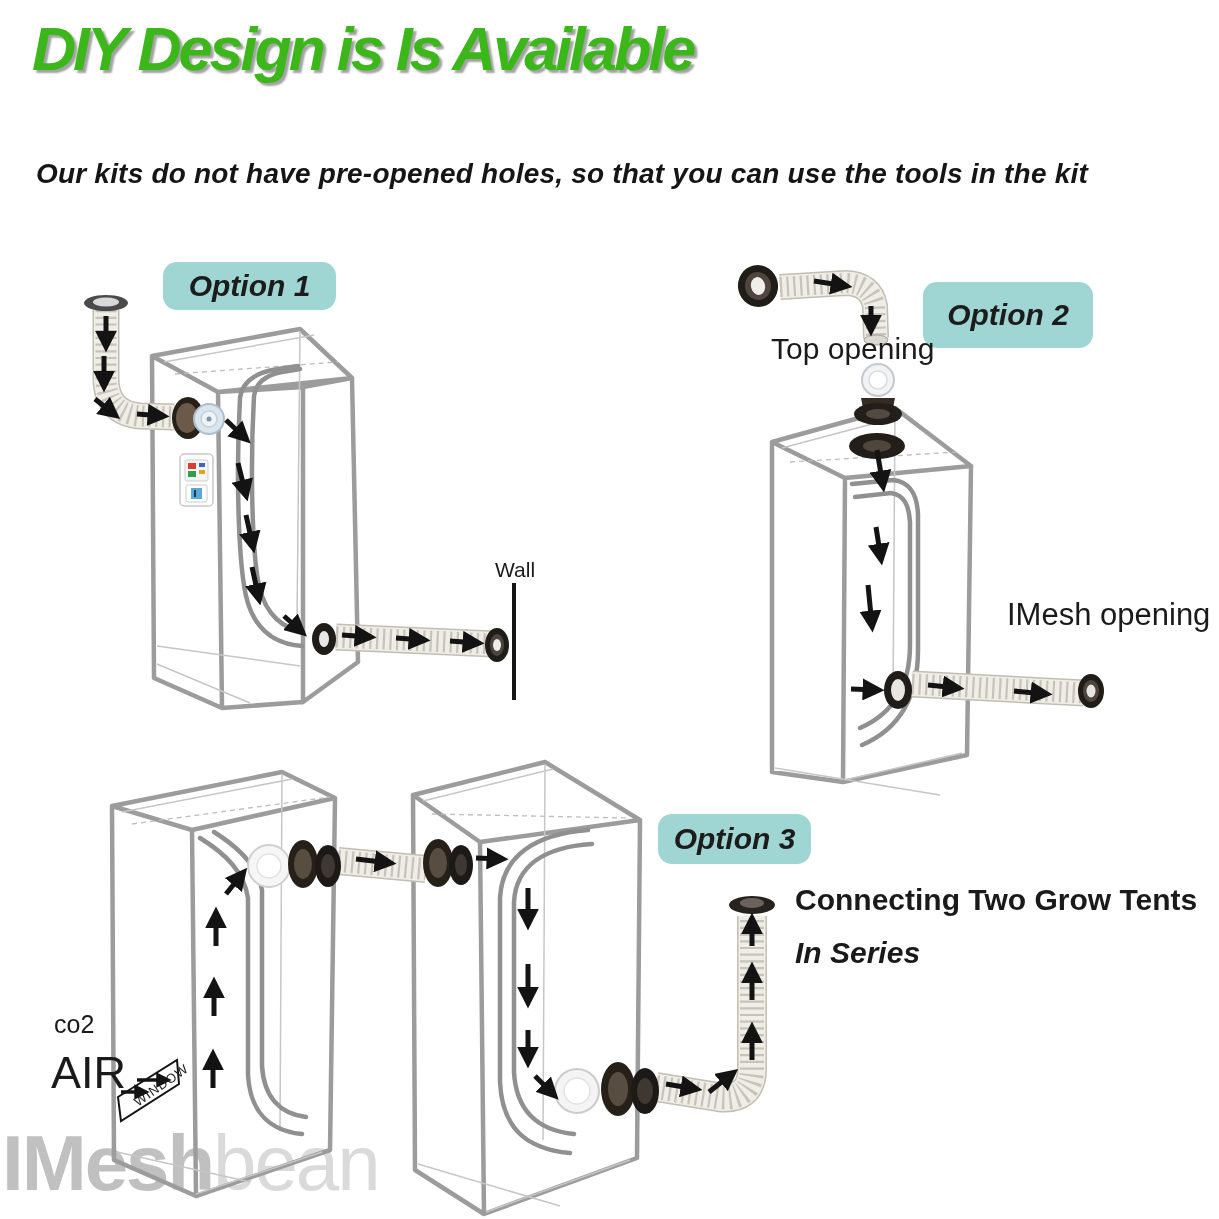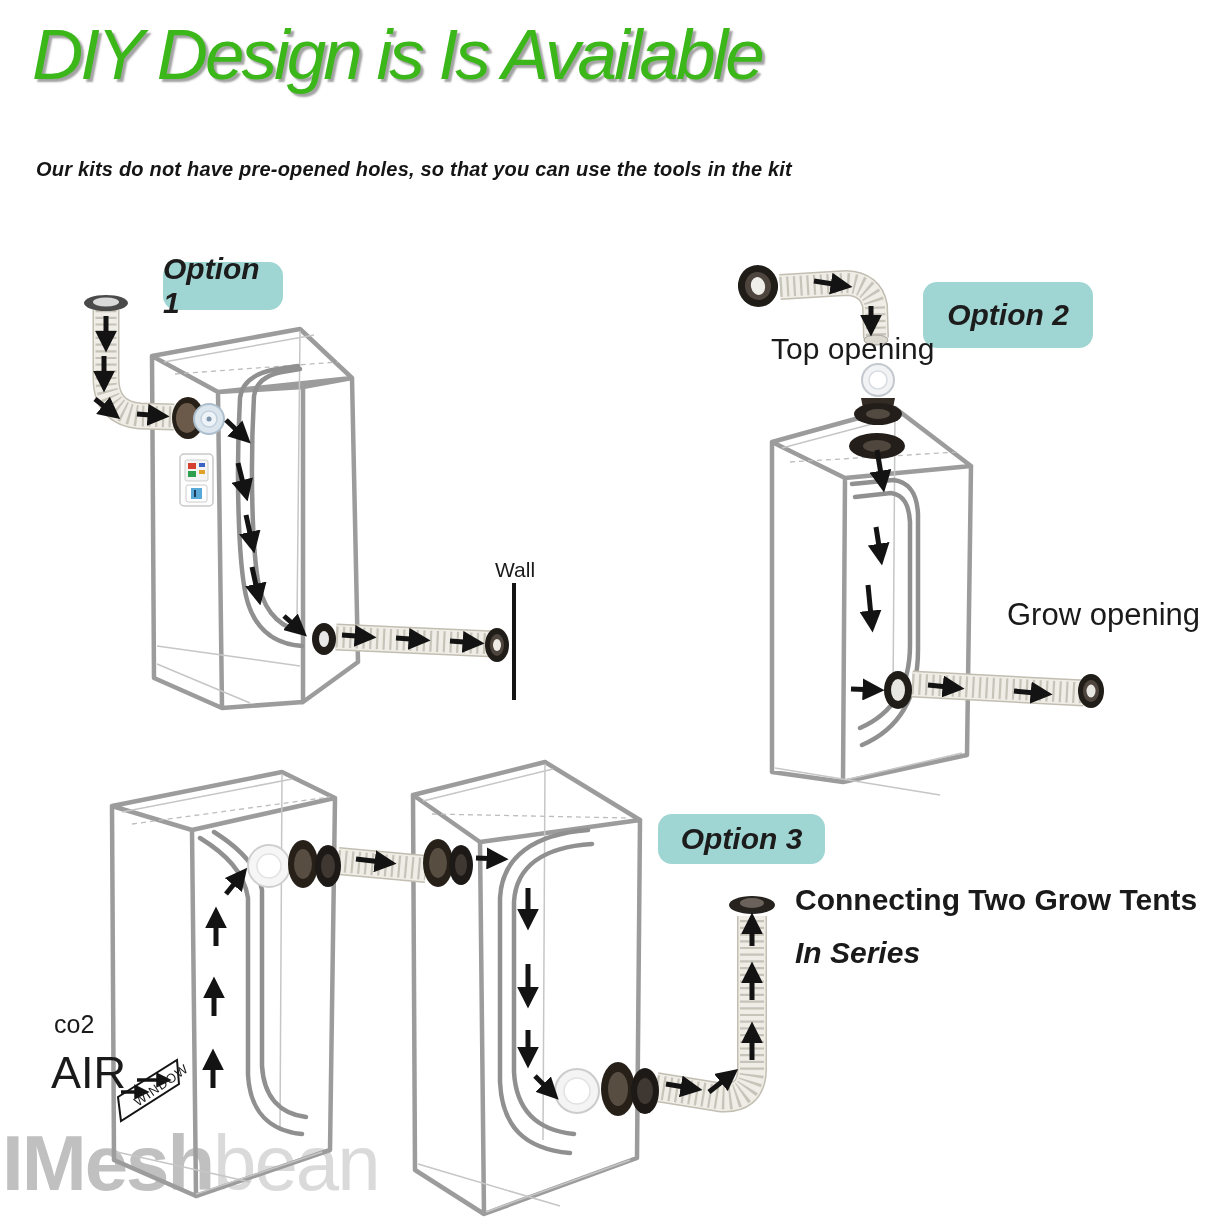--- a/index.html
+++ b/index.html
@@ -1,30 +1,30 @@
 <!DOCTYPE html>
 <html style="--title_green: #3bb71a; --badge_teal: #9fd5d2; --text_dark: #1a1a1a; --tent_gray: #9c9c9c; --arrow_black: #131313; --duct_beige: #efede6; --flange_dark: #262019; --fan_blue: #dbe5ee; --watermark_bold: #c0c0c0; --watermark_light: #dadada;"><head>
 <meta charset="utf-8">
 <style>
   html,body{margin:0;padding:0;background:#fff;}
   .canvas{position:relative;width:1219px;height:1219px;background:#fff;overflow:hidden;
           font-family:"Liberation Sans",sans-serif;}
   
-  .page-title{position:absolute;left:32px;top:14px;font-size:71px;font-weight:normal;font-style:italic;
+  .page-title{position:absolute;left:32px;top:14px;font-size:61px;font-weight:bold;font-style:italic;
               letter-spacing:-3px;color:var(--title_green,#3bb71a);white-space:nowrap;
               text-shadow:3px 3px 2px rgba(85,85,85,.55);z-index:4;}
-  .sub{position:absolute;left:36px;font-size:20px;font-weight:bold;font-style:italic;color:#151515;
+  .sub{position:absolute;left:36px;font-size:28px;font-weight:bold;font-style:italic;color:#151515;
        white-space:nowrap;z-index:4;letter-spacing:.2px;}
   .sub.l1{top:158px;} .sub.l2{top:210px;}
   .badge{position:absolute;background:var(--badge_teal,#9fd5d2);border-radius:14px;
          display:flex;align-items:center;justify-content:center;font-size:30px;font-weight:bold;
          font-style:italic;color:#1c1c1c;z-index:4;}
-  .badge.b1{left:163px;top:262px;width:120px;height:48px;}
+  .badge.b1{left:163px;top:262px;width:173px;height:48px;}
   .badge.b2{left:923px;top:282px;width:170px;height:66px;}
-  .badge.b3{left:658px;top:814px;width:167px;height:50px;}
+  .badge.b3{left:658px;top:814px;width:153px;height:50px;}
   .lbl{position:absolute;color:#1a1a1a;z-index:4;white-space:nowrap;}
   .lbl.wall{left:495px;top:558px;font-size:21px;}
   .lbl.topopen{left:771px;top:332px;font-size:30px;}
   .lbl.backopen{left:1007px;top:597px;font-size:31px;}
   .lbl.co2{left:54px;top:1010px;font-size:25px;}
   .lbl.air{left:51px;top:1047px;font-size:45px;}
   .lbl.conn1{left:795px;top:883px;font-size:30px;font-weight:bold;}
   .lbl.conn2{left:795px;top:936px;font-size:30px;font-weight:bold;font-style:italic;}
   .lbl.window{left:131px;top:1097px;font-size:13px;letter-spacing:1px;transform:rotate(-35deg);
               transform-origin:left top;}
@@ -265,20 +265,20 @@
 
   <div class="page-title">DIY Design is Is Available</div>
   <div class="sub l1">Our kits do not have pre-opened holes, so that you can use the tools in the kit</div>
 
   <div class="badge b1">Option 1</div>
   <div class="badge b2">Option 2</div>
   <div class="badge b3">Option 3</div>
 
   <div class="lbl wall">Wall</div>
   <div class="lbl topopen">Top opening</div>
-  <div class="lbl backopen">Grow opening</div>
+  <div class="lbl backopen">IMesh opening</div>
   <div class="lbl co2">co2</div>
   <div class="lbl air">AIR</div>
   <div class="lbl window">WINDOW</div>
   <div class="lbl conn1">Connecting Two Grow Tents</div>
   <div class="lbl conn2">In Series</div>
 
 </div>
 
 </body></html>

